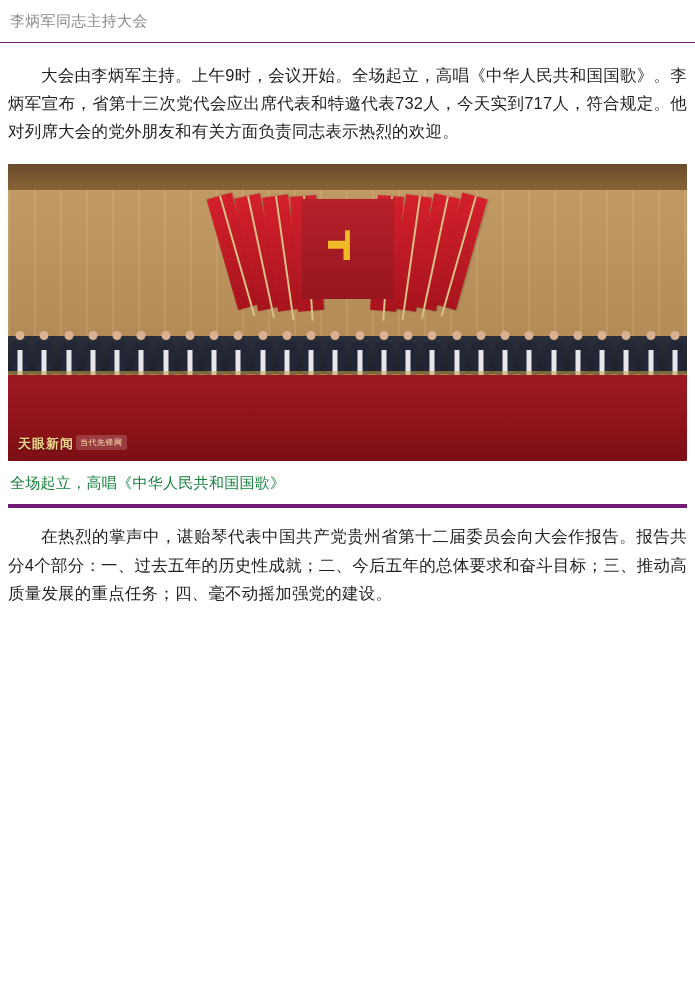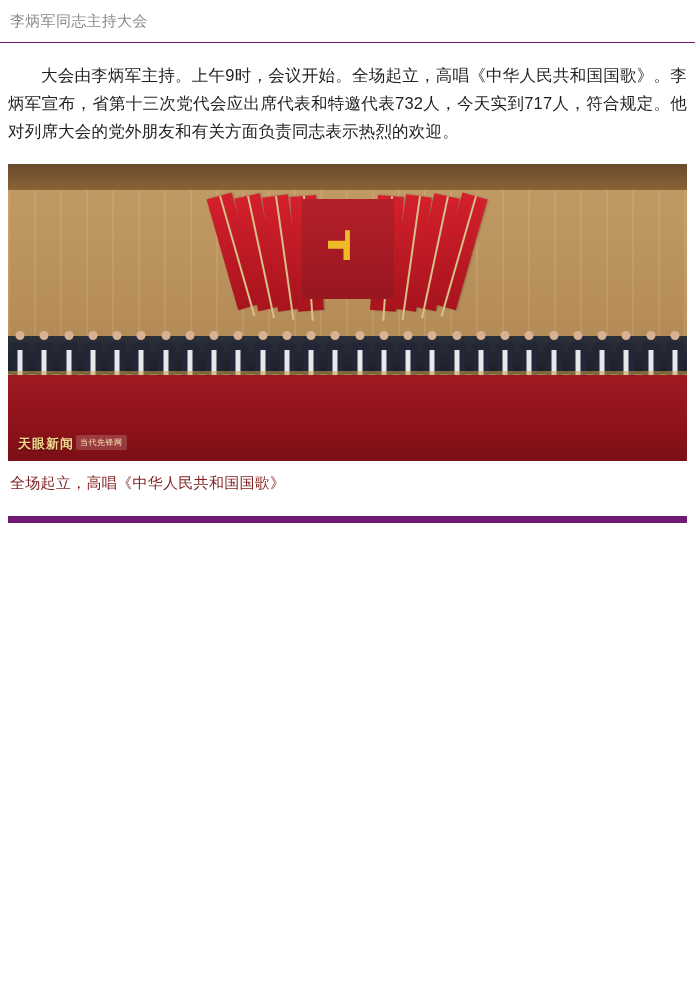--- a/index.html
+++ b/index.html
@@ -215,23 +215,23 @@
   .wm-sub {
     background: rgba(255,255,255,0.18);
     color: #f4e3b0;
     font-size: 8px;
     padding: 2px 4px;
     border-radius: 2px;
     letter-spacing: 0.5px;
   }
   .caption-bottom {
     font-size: 15px;
-    color: #7f1d1d;
-    padding: 11px 2px 22px 2px;
-    border-bottom: 7px solid #701a75;
+    color: #15803d;
+    padding: 11px 2px 10px 2px;
+    border-bottom: 4px solid #701a75;
     line-height: 1.5;
     letter-spacing: 0.3px;
   }
 </style>
 </head>
 <body>
 
 <div class="page">
 
   <div class="caption-top">李炳军同志主持大会</div>
@@ -412,15 +412,16 @@
 
       <div class="watermark">
         <span class="wm-main">天眼新闻</span>
         <span class="wm-sub">当代先锋网</span>
       </div>
     </div>
     <div class="caption-bottom">全场起立，高唱《中华人民共和国国歌》</div>
   </div>
 
   <div class="body-text">
+    <p class="para">在热烈的掌声中，谌贻琴代表中国共产党贵州省第十二届委员会向大会作报告。报告共分4个部分：一、过去五年的历史性成就；二、今后五年的总体要求和奋斗目标；三、推动高质量发展的重点任务；四、毫不动摇加强党的建设。</p>
   </div>
 
 </div>
 
 </body></html>

